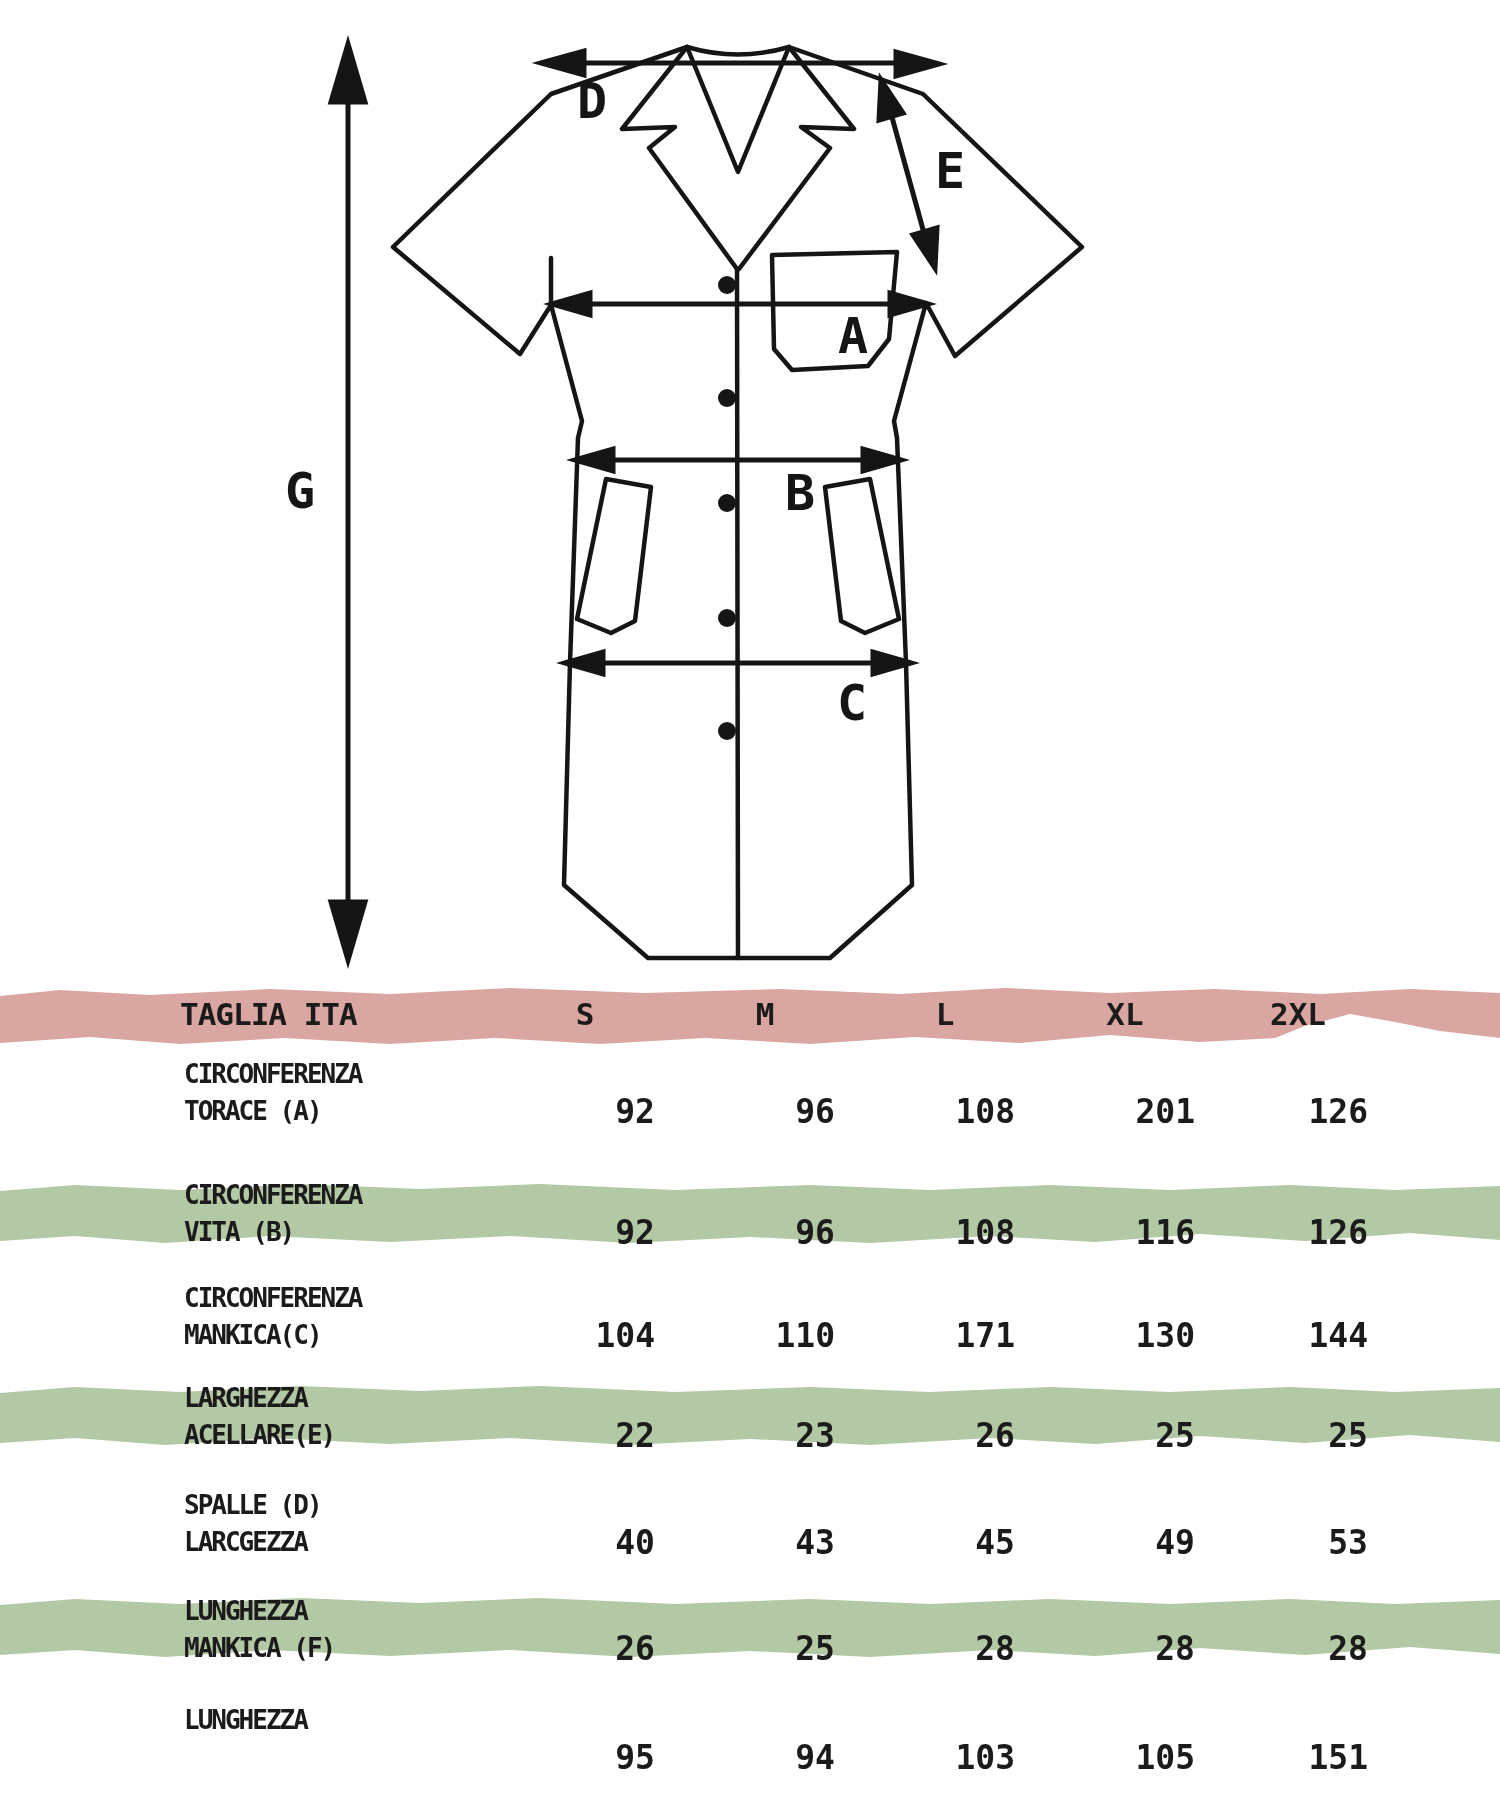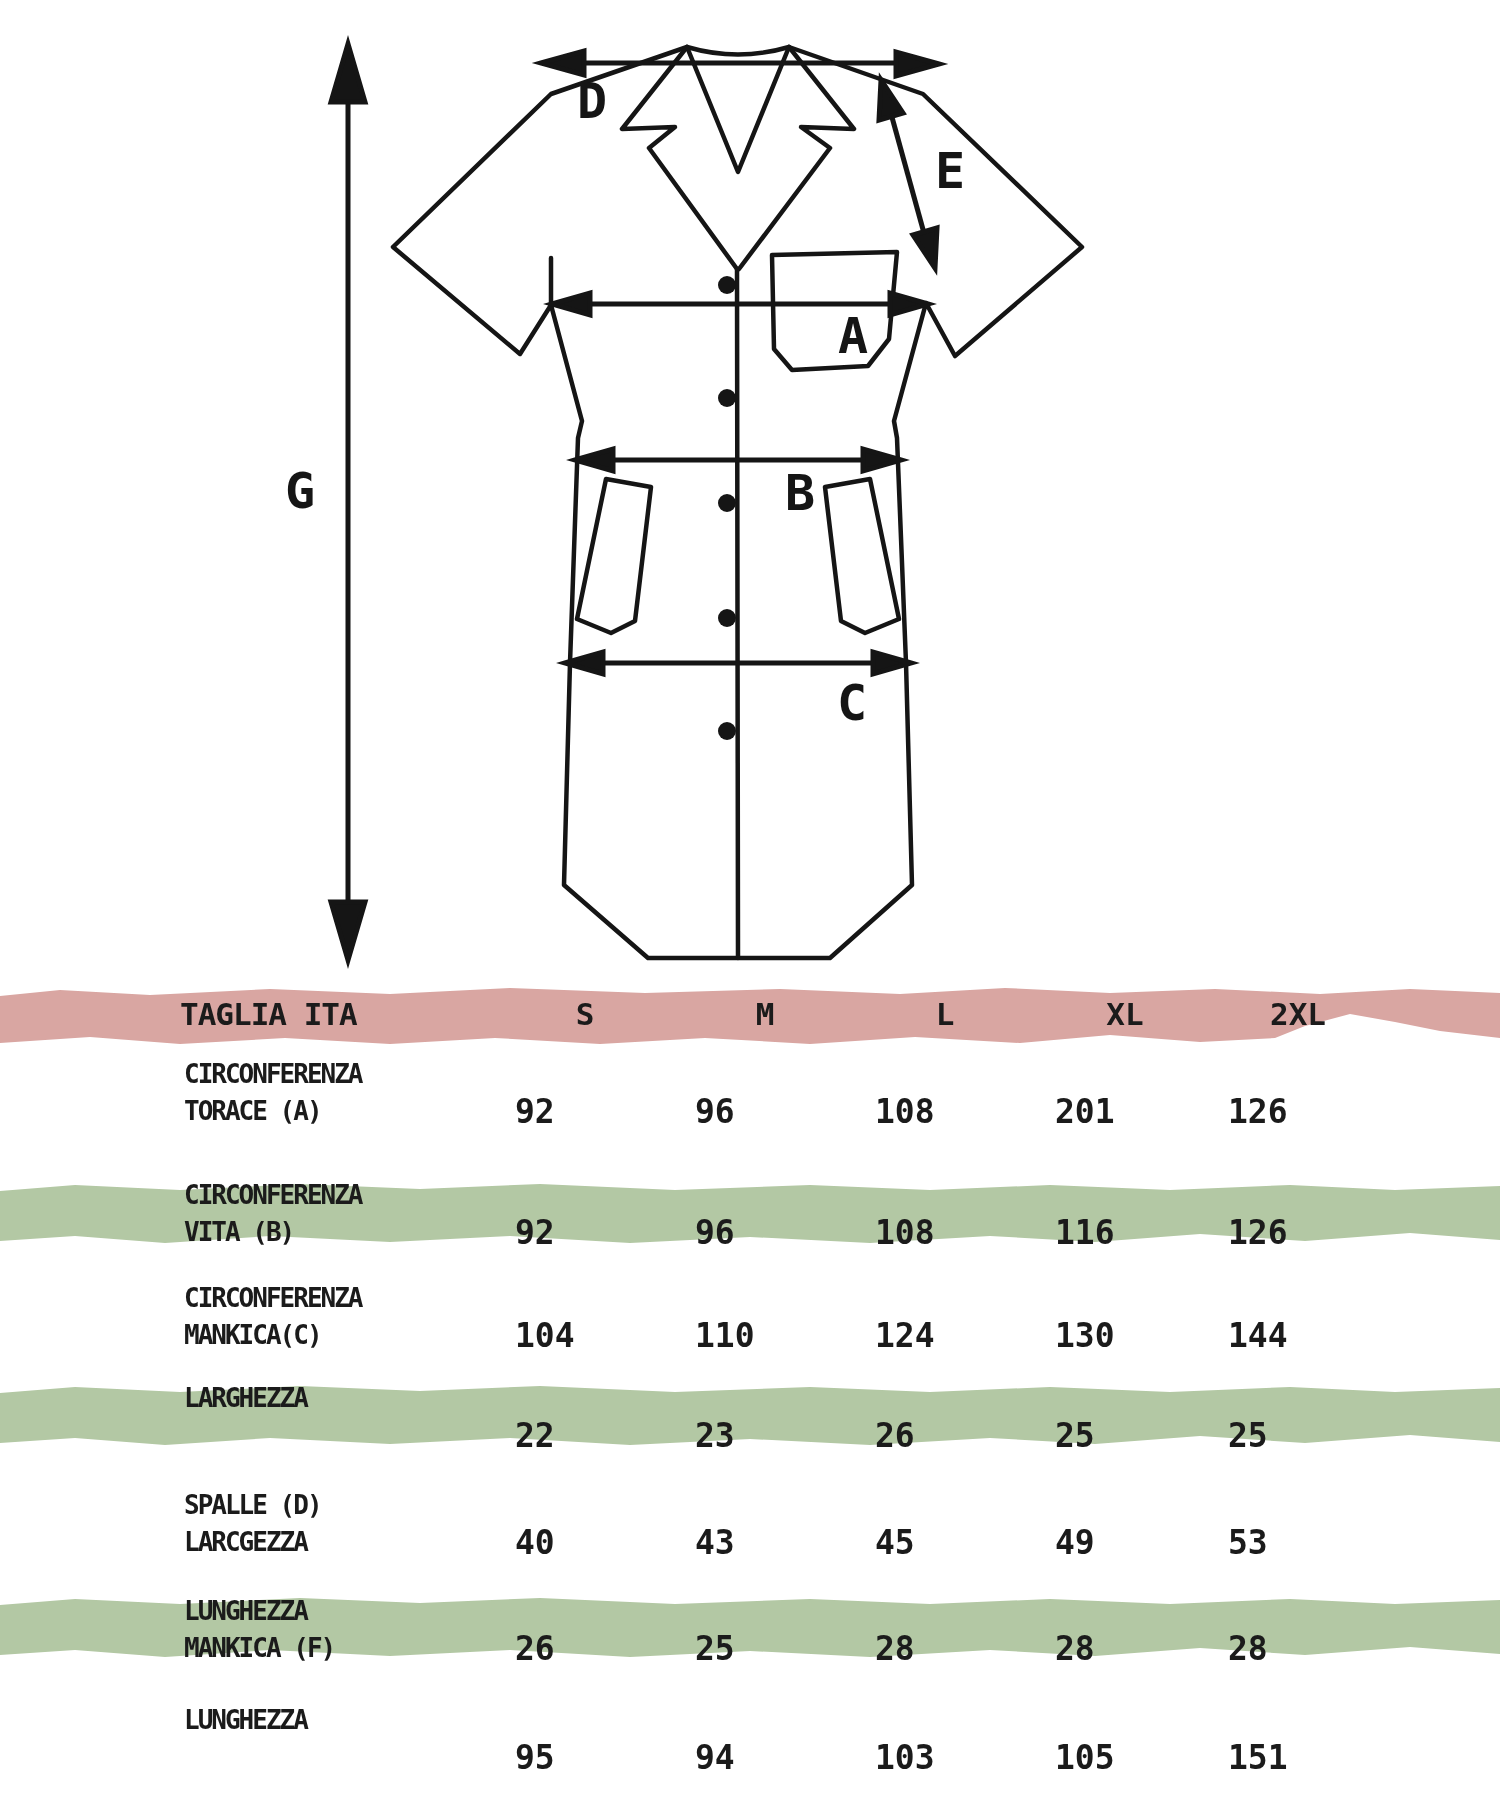--- a/index.html
+++ b/index.html
@@ -15,21 +15,21 @@
   .band-green{background:#b3c8a4;height:66px;
     clip-path:polygon(0 9px,5% 3px,12% 8px,20% 2px,28% 7px,36% 2px,45% 8px,54% 3px,62% 8px,70% 3px,78% 8px,86% 3px,93% 8px,100% 4px,
     100% 58px,94% 51px,87% 59px,80% 52px,73% 60px,66% 54px,58% 61px,50% 55px,42% 61px,34% 54px,26% 60px,18% 54px,11% 61px,5% 54px,0 59px);}
   .bg-vita{top:1182px;}
   .bg-acellare{top:1384px;}
   .bg-mankica{top:1596px;}
   
   .hdr-label{position:absolute;left:180px;top:996px;font-size:31px;font-weight:bold;letter-spacing:-1px;text-align:center;}
   .hdr-size{position:absolute;top:996px;width:140px;text-align:center;font-size:31px;font-weight:bold;}
   .row-label{position:absolute;left:184px;width:340px;font-size:26px;font-weight:bold;line-height:37px;letter-spacing:-2px;white-space:nowrap;}
-  .cell{position:absolute;width:140px;text-align:left;font-size:33px;font-weight:bold;line-height:37px;}
+  .cell{position:absolute;width:140px;text-align:right;font-size:33px;font-weight:bold;line-height:37px;}
   .c0{left:515px}.c1{left:695px}.c2{left:875px}.c3{left:1055px}.c4{left:1228px}
   .lab-r0{top:1056px}.val-r0{top:1093px}
   .lab-r1{top:1177px}.val-r1{top:1214px}
   .lab-r2{top:1280px}.val-r2{top:1317px}
   .lab-r3{top:1380px}.val-r3{top:1417px}
   .lab-r4{top:1487px}.val-r4{top:1524px}
   .lab-r5{top:1593px}.val-r5{top:1630px}
   .lab-r6{top:1702px}.val-r6{top:1739px}
   svg text{font-family:"DejaVu Sans Mono","Liberation Mono",monospace;font-weight:bold;font-size:50px;fill:#151515;}
 </style>
@@ -131,26 +131,27 @@
   <div class="cell val-r1 c2">108</div>
   <div class="cell val-r1 c3">116</div>
   <div class="cell val-r1 c4">126</div>
 
   <div class="row-label lab-r2">
     <div>CIRCONFERENZA</div>
       <div>MANKICA(C)</div>
   </div>
   <div class="cell val-r2 c0">104</div>
   <div class="cell val-r2 c1">110</div>
-  <div class="cell val-r2 c2">124</div>
+  <div class="cell val-r2 c2">171</div>
   <div class="cell val-r2 c3">130</div>
   <div class="cell val-r2 c4">144</div>
 
   <div class="row-label lab-r3">
     <div>LARGHEZZA</div>
+      <div>ACELLARE(E)</div>
   </div>
   <div class="cell val-r3 c0">22</div>
   <div class="cell val-r3 c1">23</div>
   <div class="cell val-r3 c2">26</div>
   <div class="cell val-r3 c3">25</div>
   <div class="cell val-r3 c4">25</div>
 
   <div class="row-label lab-r4">
     <div>SPALLE (D)</div>
       <div>LARCGEZZA</div>

